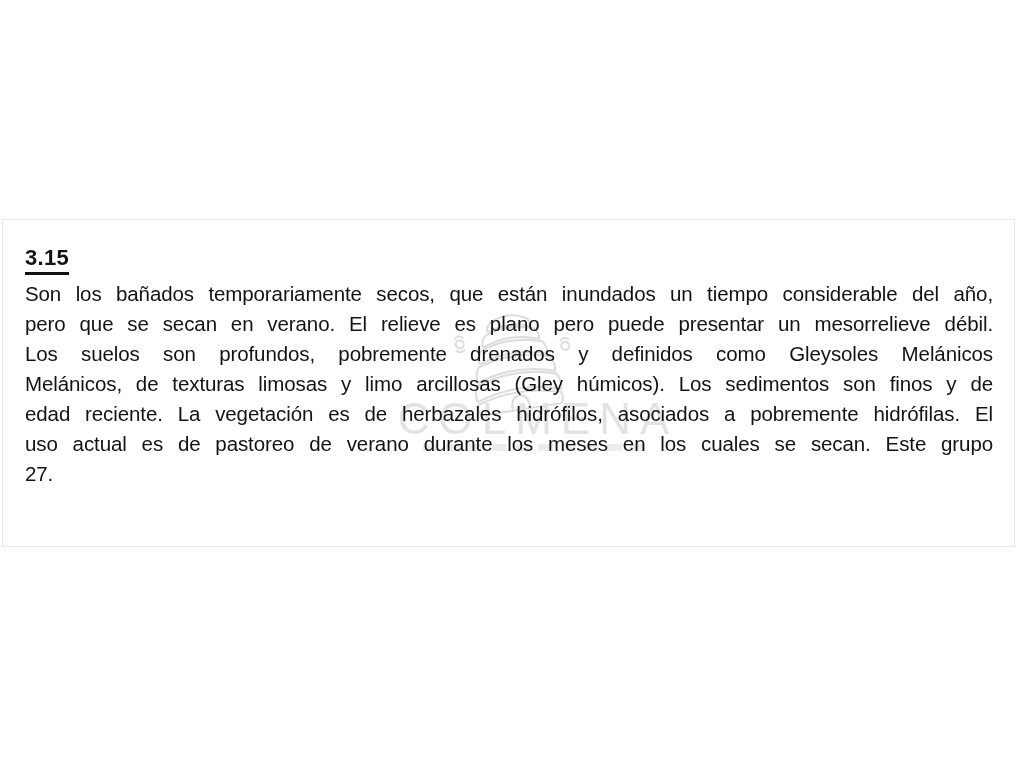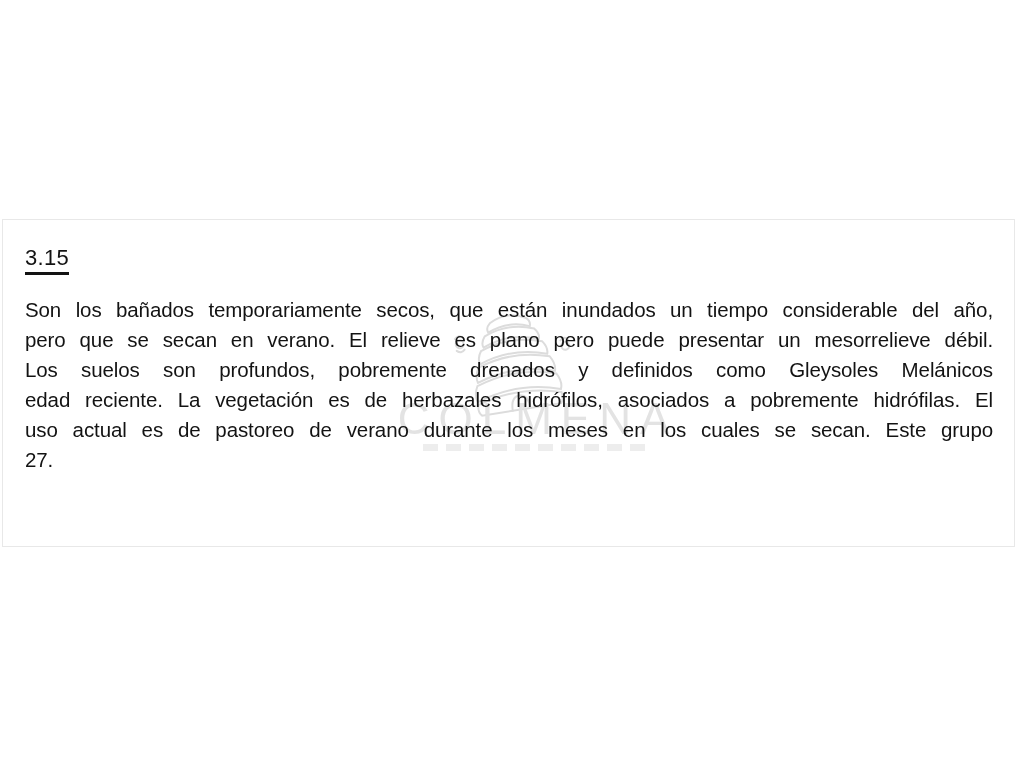--- a/index.html
+++ b/index.html
@@ -71,28 +71,28 @@
   }
   
   .text-layer {
     position: relative;
     z-index: 1;
     color: #131313;
   }
   .heading {
     display: inline-block;
     font-size: 22px;
-    font-weight: normal;
+    font-weight: bold;
     line-height: 26px;
     letter-spacing: 0.3px;
     border-bottom: 3px solid #131313;
     padding-bottom: 1px;
   }
   .para {
-    margin-top: 20px;
+    margin-top: 4px;
     font-size: 20.5px;
     line-height: 30px;
     letter-spacing: -0.1px;
   }
   .jline {
     text-align: justify;
     text-align-last: justify;
   }
   .jline.last {
     text-align-last: left;
@@ -127,20 +127,21 @@
       <div class="wm-text">COLMENA</div>
       <div class="wm-tagline"></div>
     </div>
 
     <div class="text-layer">
       <span class="heading">3.15</span>
       <div class="para">
         <div class="jline">Son los bañados temporariamente secos, que están inundados un tiempo considerable del año,</div>
         <div class="jline">pero que se secan en verano. El relieve es plano pero puede presentar un mesorrelieve débil.</div>
         <div class="jline">Los suelos son profundos, pobremente drenados y definidos como Gleysoles Melánicos</div>
+        <div class="jline">Melánicos, de texturas limosas y limo arcillosas (Gley húmicos). Los sedimentos son finos y de</div>
         <div class="jline">edad reciente. La vegetación es de herbazales hidrófilos, asociados a pobremente hidrófilas. El</div>
         <div class="jline">uso actual es de pastoreo de verano durante los meses en los cuales se secan. Este grupo</div>
         <div class="jline last">27.</div>
       </div>
     </div>
 
   </div>
 </div>
 
 </body></html>

